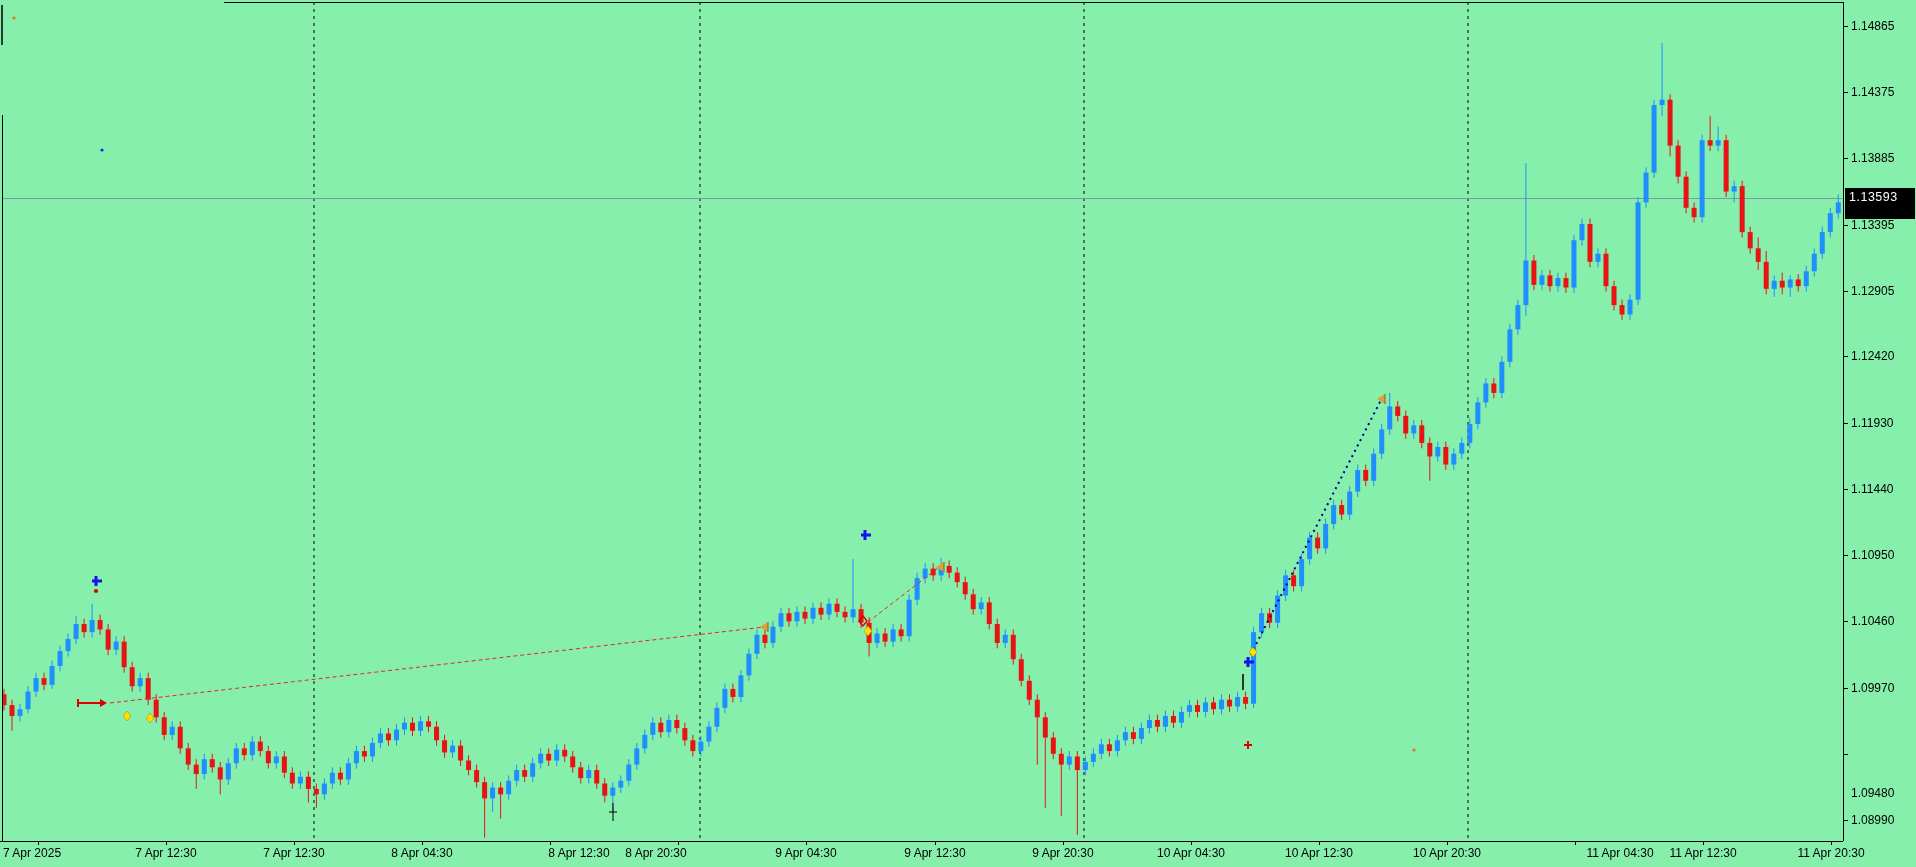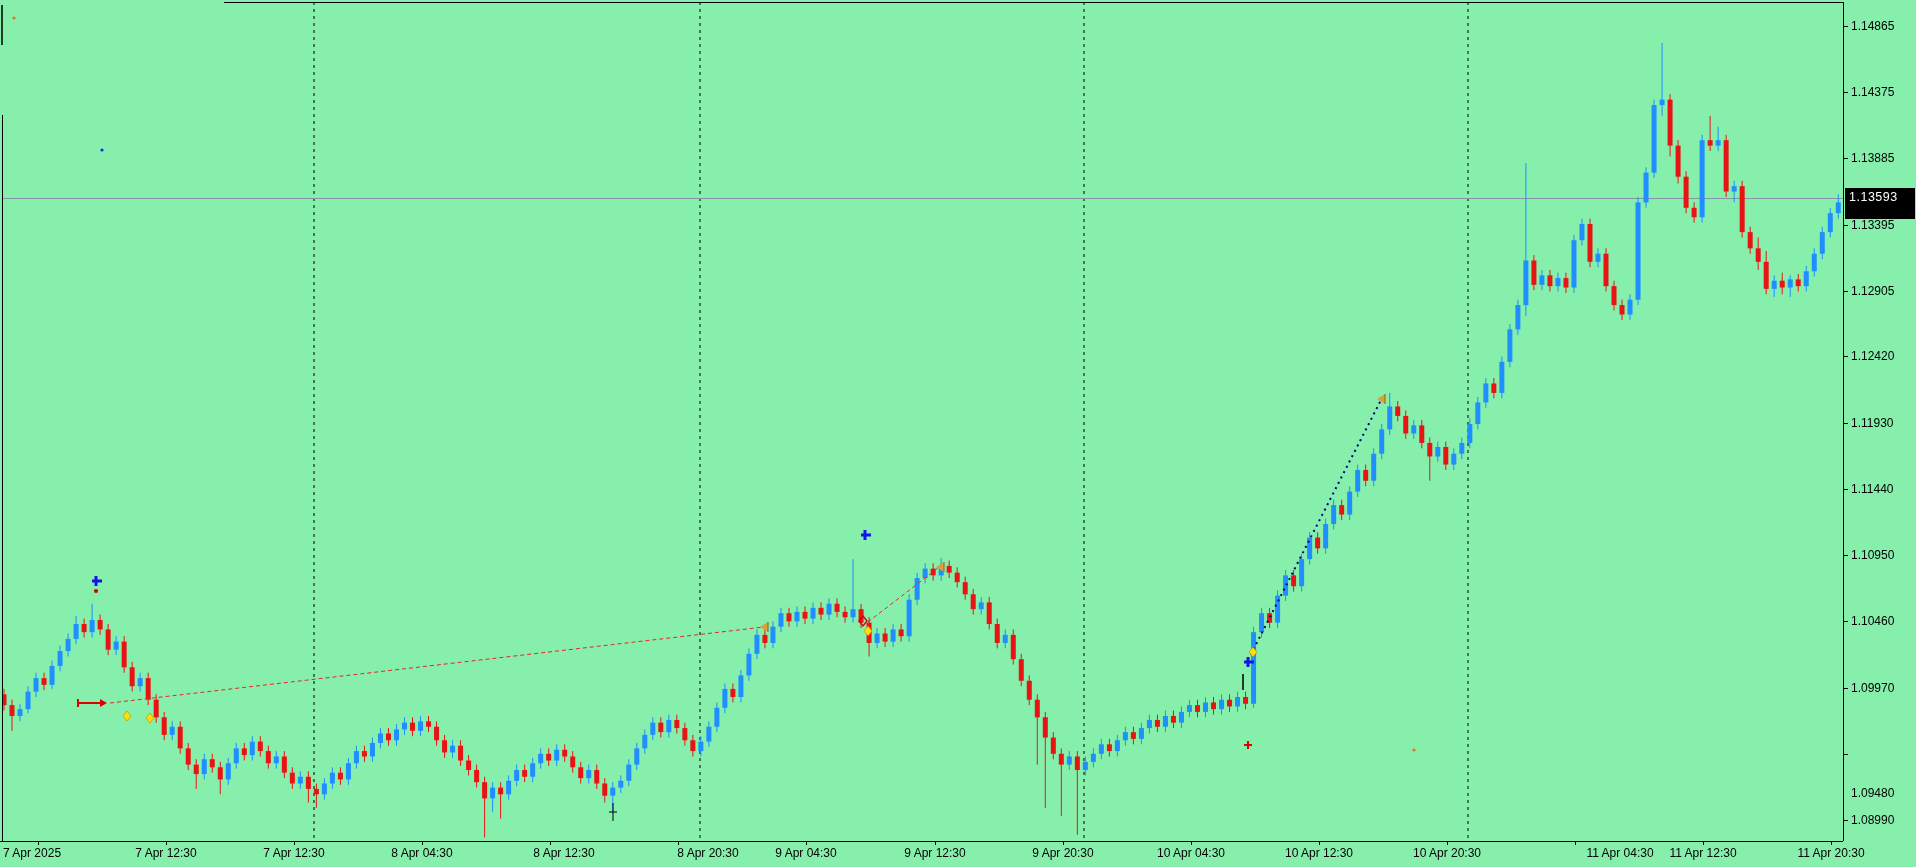--- a/index.html
+++ b/index.html
@@ -571,22 +571,22 @@
       <div class="axis-label price-label" style="top: 613.331px;">1.10460</div>
       <div class="axis-label price-label" style="top: 679.554px;">1.09970</div>
       <div class="axis-label price-label" style="top: 785px;">1.09480</div>
       <div class="axis-label price-label" style="top: 812px;">1.08990</div>
     </div>
   <div id="time-axis">
       <div class="axis-label time-label first" style="left: 3px;">7 Apr 2025</div>
       <div class="axis-label time-label" style="left: 166px;">7 Apr 12:30</div>
       <div class="axis-label time-label" style="left: 294px;">7 Apr 12:30</div>
       <div class="axis-label time-label" style="left: 422px;">8 Apr 04:30</div>
-      <div class="axis-label time-label" style="left: 564px; text-align: center;">8 Apr 12:30</div>
-      <div class="axis-label time-label" style="left: 708px;">8 Apr 20:30</div>
+      <div class="axis-label time-label" style="left: 579px; text-align: center;">8 Apr 12:30</div>
+      <div class="axis-label time-label" style="left: 656px;">8 Apr 20:30</div>
       <div class="axis-label time-label" style="left: 806px;">9 Apr 04:30</div>
       <div class="axis-label time-label" style="left: 935px;">9 Apr 12:30</div>
       <div class="axis-label time-label" style="left: 1063px;">9 Apr 20:30</div>
       <div class="axis-label time-label" style="left: 1191px;">10 Apr 04:30</div>
       <div class="axis-label time-label" style="left: 1319px;">10 Apr 12:30</div>
       <div class="axis-label time-label" style="left: 1447px;">10 Apr 20:30</div>
       <div class="axis-label time-label" style="left: 1575px; margin-left: 45px;">11 Apr 04:30</div>
       <div class="axis-label time-label" style="left: 1703px;">11 Apr 12:30</div>
       <div class="axis-label time-label" style="left: 1831px;">11 Apr 20:30</div>
     </div>

